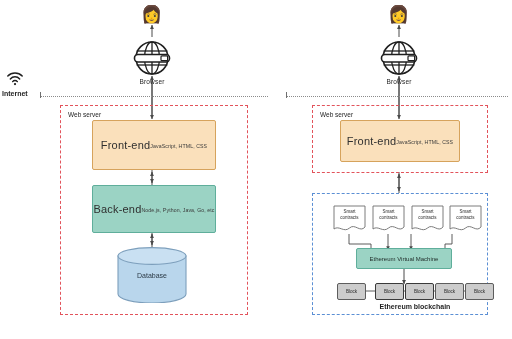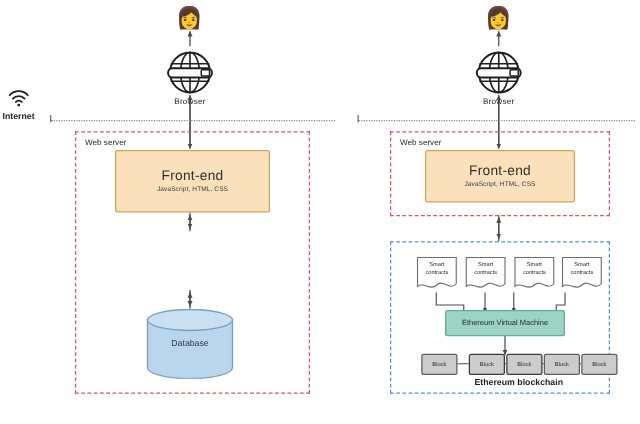--- a/index.html
+++ b/index.html
@@ -57,21 +57,21 @@
     position:absolute;
     font-size:6.5px;
     color:#1f1f1f;
     background:#ffffff;
     padding:0 2px;
   }
 
   
   .node{
     border-radius:2px;
-    display:flex;flex-direction:column;
+    display:flex;flex-direction:row;
     align-items:center;justify-content:center;
     text-align:center;
   }
   .node .title{font-size:11px;color:#2f2f2f;letter-spacing:.2px;}
   .node .sub{font-size:5.2px;color:#3a3a3a;margin-top:2px;letter-spacing:.1px;}
   .orange{background:#fae0bb;border:1px solid #d6a35c;}
   .teal{background:#9bd3c4;border:1px solid #5fae9b;}
   .evm{
     background:#9bd3c4;border:1px solid #5fae9b;border-radius:2px;
     display:flex;align-items:center;justify-content:center;
@@ -174,20 +174,24 @@
   <div class="abs browser-label" style="left:122px;top:78px;">Browser</div>
 
   <div class="abs dash-red" style="left:60px;top:105px;width:188px;height:210px;"></div>
   <div class="zone-label" style="left:66px;top:111px;">Web server</div>
 
   <div class="abs node orange" style="left:92px;top:120px;width:124px;height:50px;">
     <div class="title">Front-end</div>
     <div class="sub">JavaScript, HTML, CSS</div>
   </div>
 
+  <div class="abs node teal" style="left:92px;top:185px;width:124px;height:48px;">
+    <div class="title">Back-end</div>
+    <div class="sub">Node.js, Python, Java, Go, etc</div>
+  </div>
 
   <div class="abs db-wrap" style="left:116px;top:247px;width:72px;height:56px;">
     <svg width="72" height="56" viewBox="0 0 72 56">
       <path d="M2,9 L2,47 A34,9 0 0 0 70,47 L70,9 Z" fill="#b9d6ec" stroke="#7d9fbc" stroke-width="1.1"></path>
       <ellipse cx="36" cy="9" rx="34" ry="8.4" fill="#c9e0f2" stroke="#7d9fbc" stroke-width="1.1"></ellipse>
     </svg>
     <div class="db-label">Database</div>
   </div>
 
   <div class="abs person" style="left:386px;top:6px;">👩</div>

